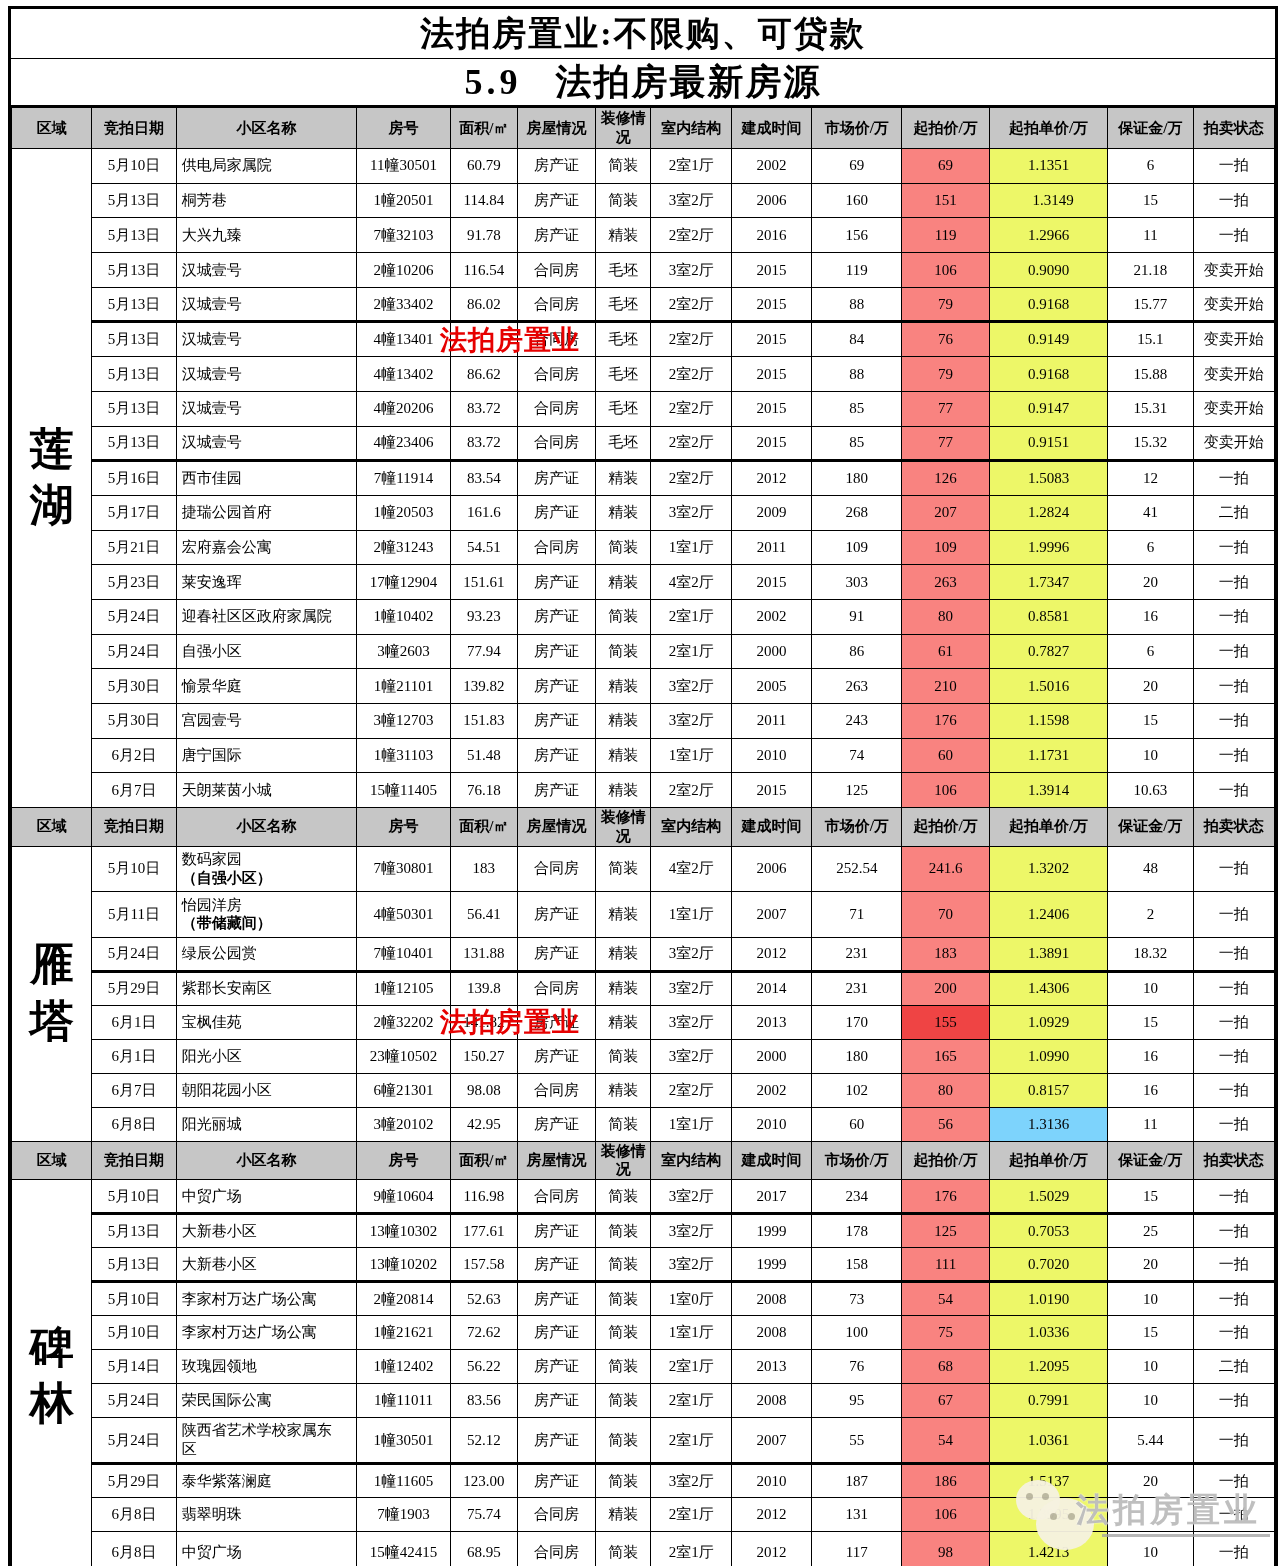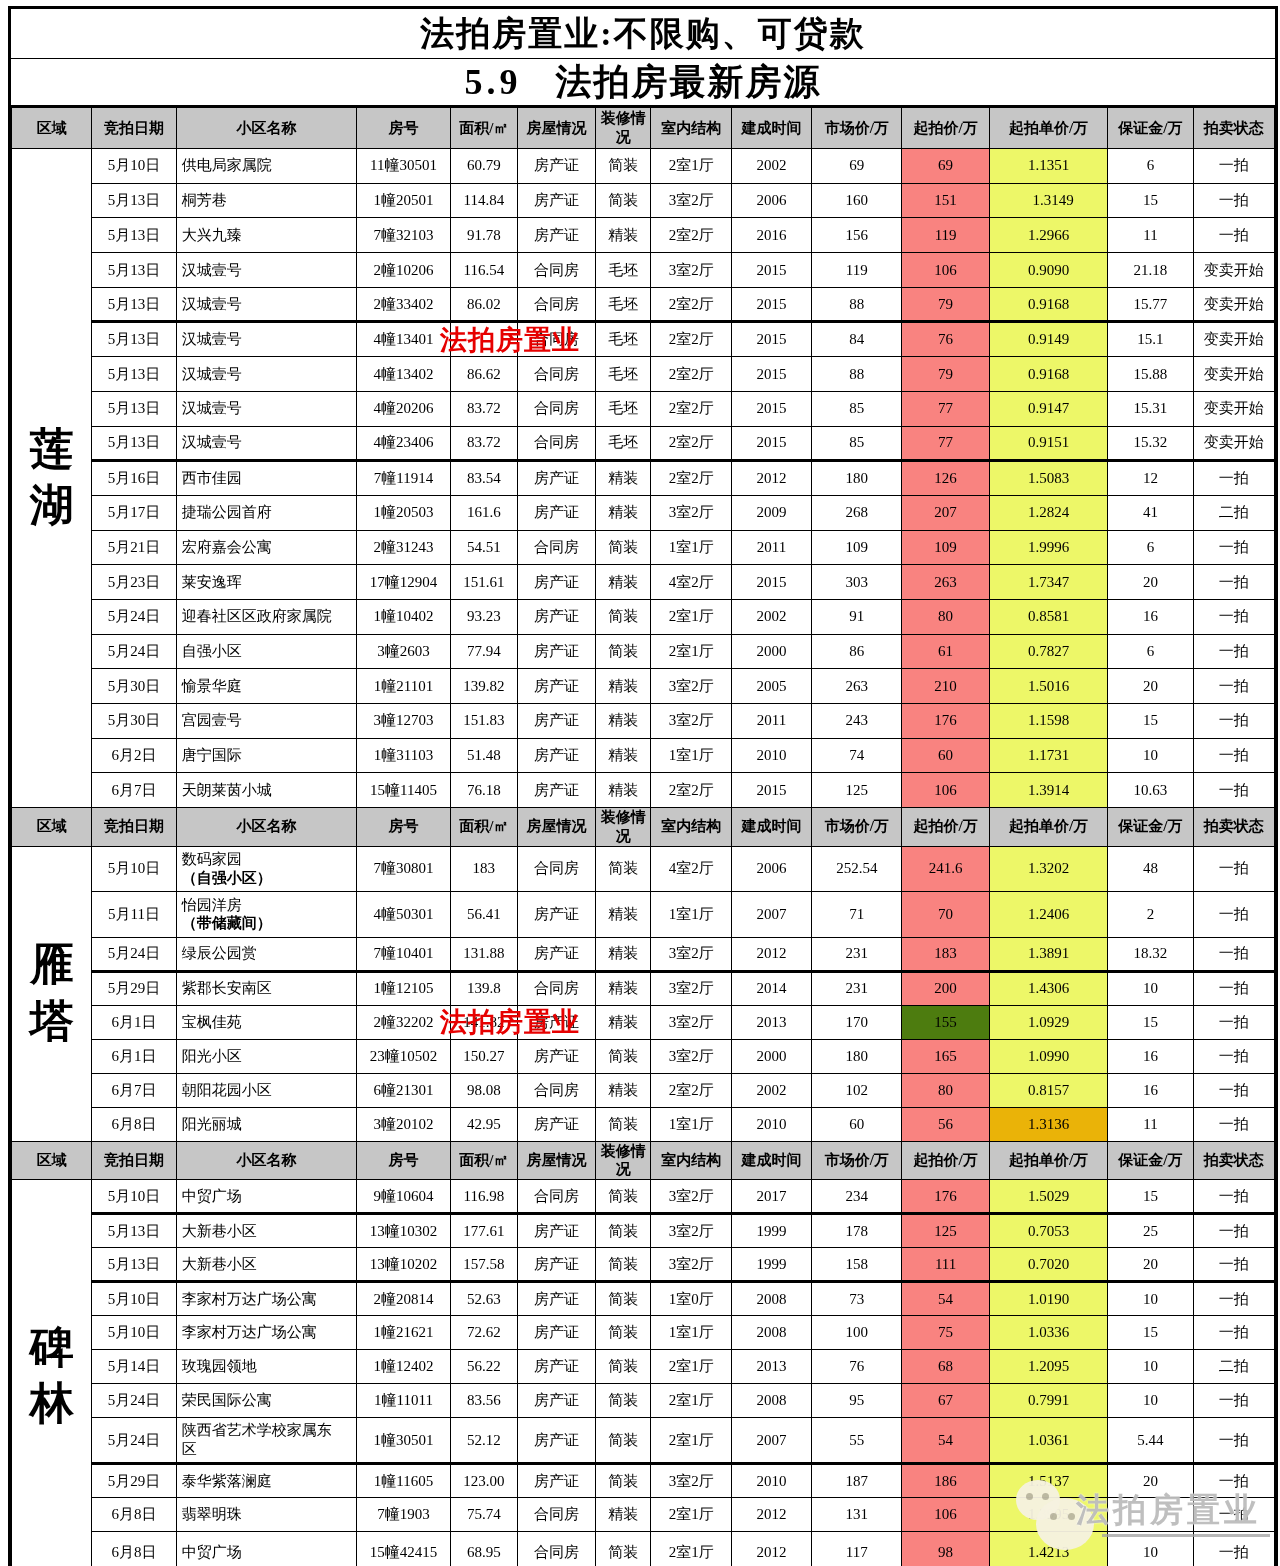--- a/index.html
+++ b/index.html
@@ -454,21 +454,21 @@
         <tr style="height: 34px;">
           <td>6月1日</td>
           <td class="name">宝枫佳苑</td>
           <td>2幢32202</td>
           <td>141.82</td>
           <td>房产证</td>
           <td>精装</td>
           <td>3室2厅</td>
           <td>2013</td>
           <td>170</td>
-          <td style="background: #4d7c0f;">155</td>
+          <td style="background: #ef4444;">155</td>
           <td style="background: rgb(237, 247, 104);">1.0929</td>
           <td>15</td>
           <td>一拍</td>
         </tr>
         <tr style="height: 34px;">
           <td>6月1日</td>
           <td class="name">阳光小区</td>
           <td>23幢10502</td>
           <td>150.27</td>
           <td>房产证</td>
@@ -500,21 +500,21 @@
           <td>6月8日</td>
           <td class="name">阳光丽城</td>
           <td>3幢20102</td>
           <td>42.95</td>
           <td>房产证</td>
           <td>简装</td>
           <td>1室1厅</td>
           <td>2010</td>
           <td>60</td>
           <td style="background: rgb(249, 131, 128);">56</td>
-          <td style="background: #eab308;">1.3136</td>
+          <td style="background: #7dd3fc;">1.3136</td>
           <td>11</td>
           <td>一拍</td>
         </tr>
         <tr class="hdr">
           <th>区域</th>
           <th>竞拍日期</th>
           <th>小区名称</th>
           <th>房号</th>
           <th>面积/㎡</th>
           <th>房屋情况</th>

